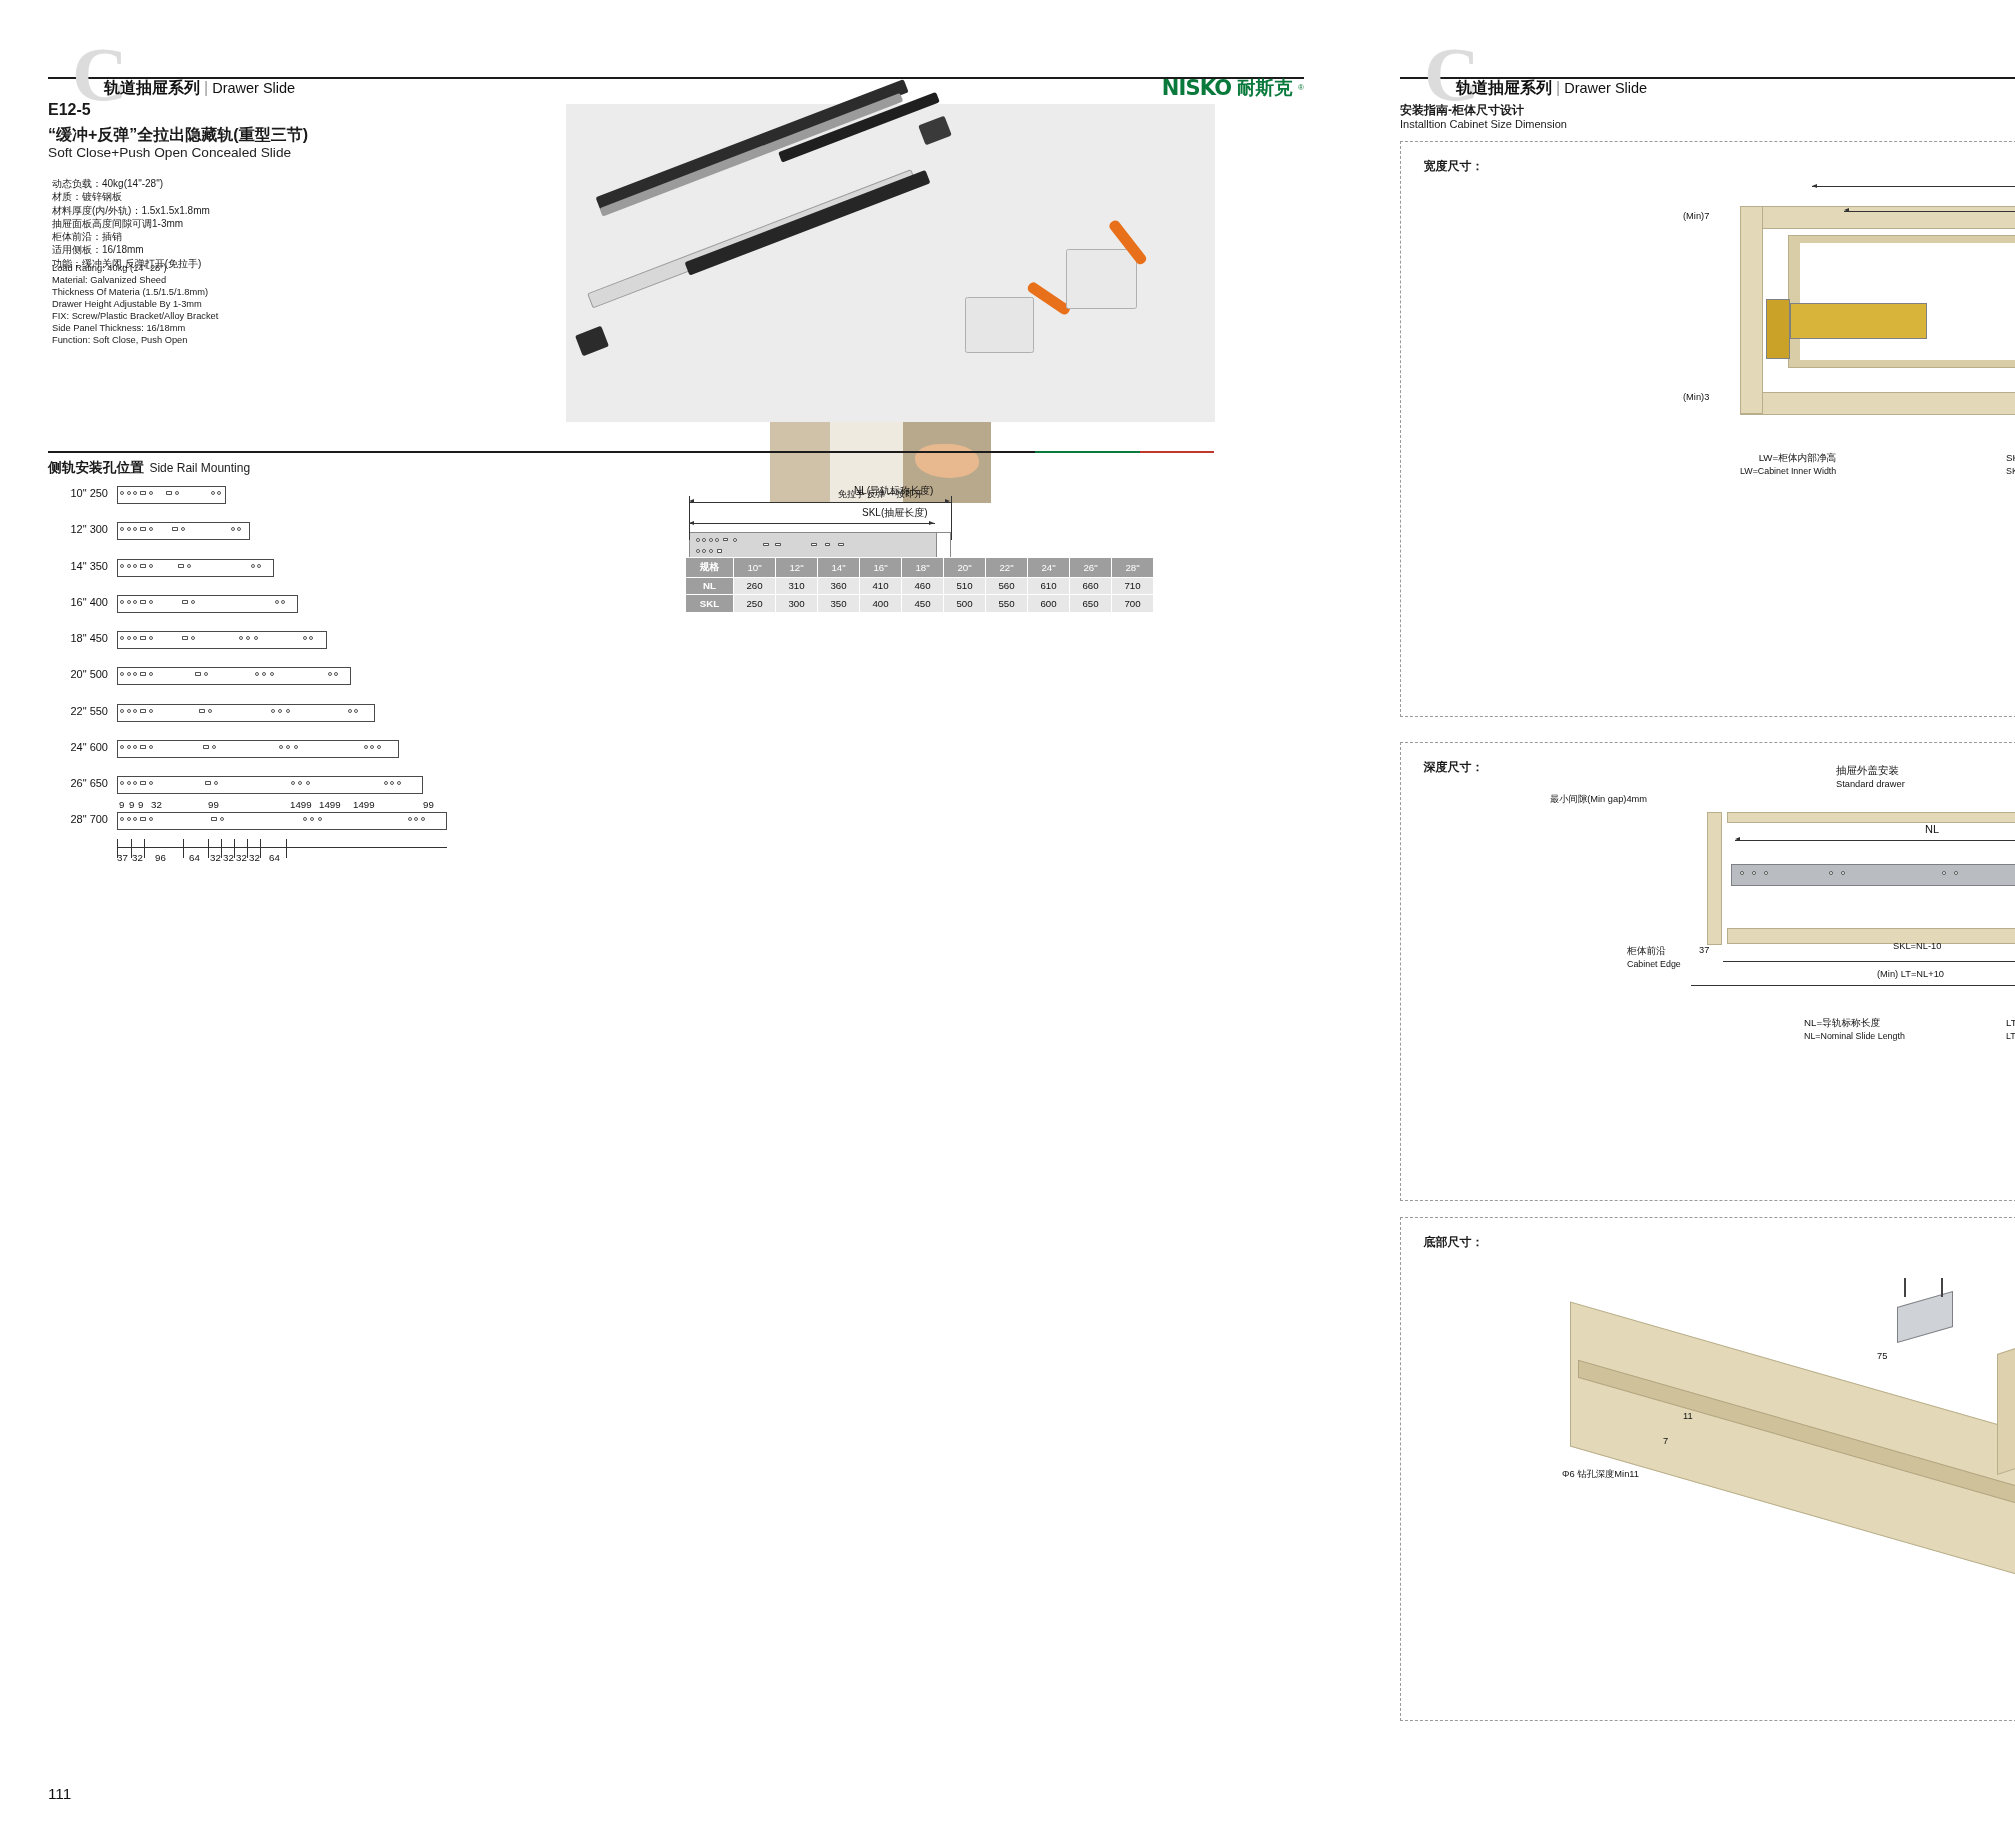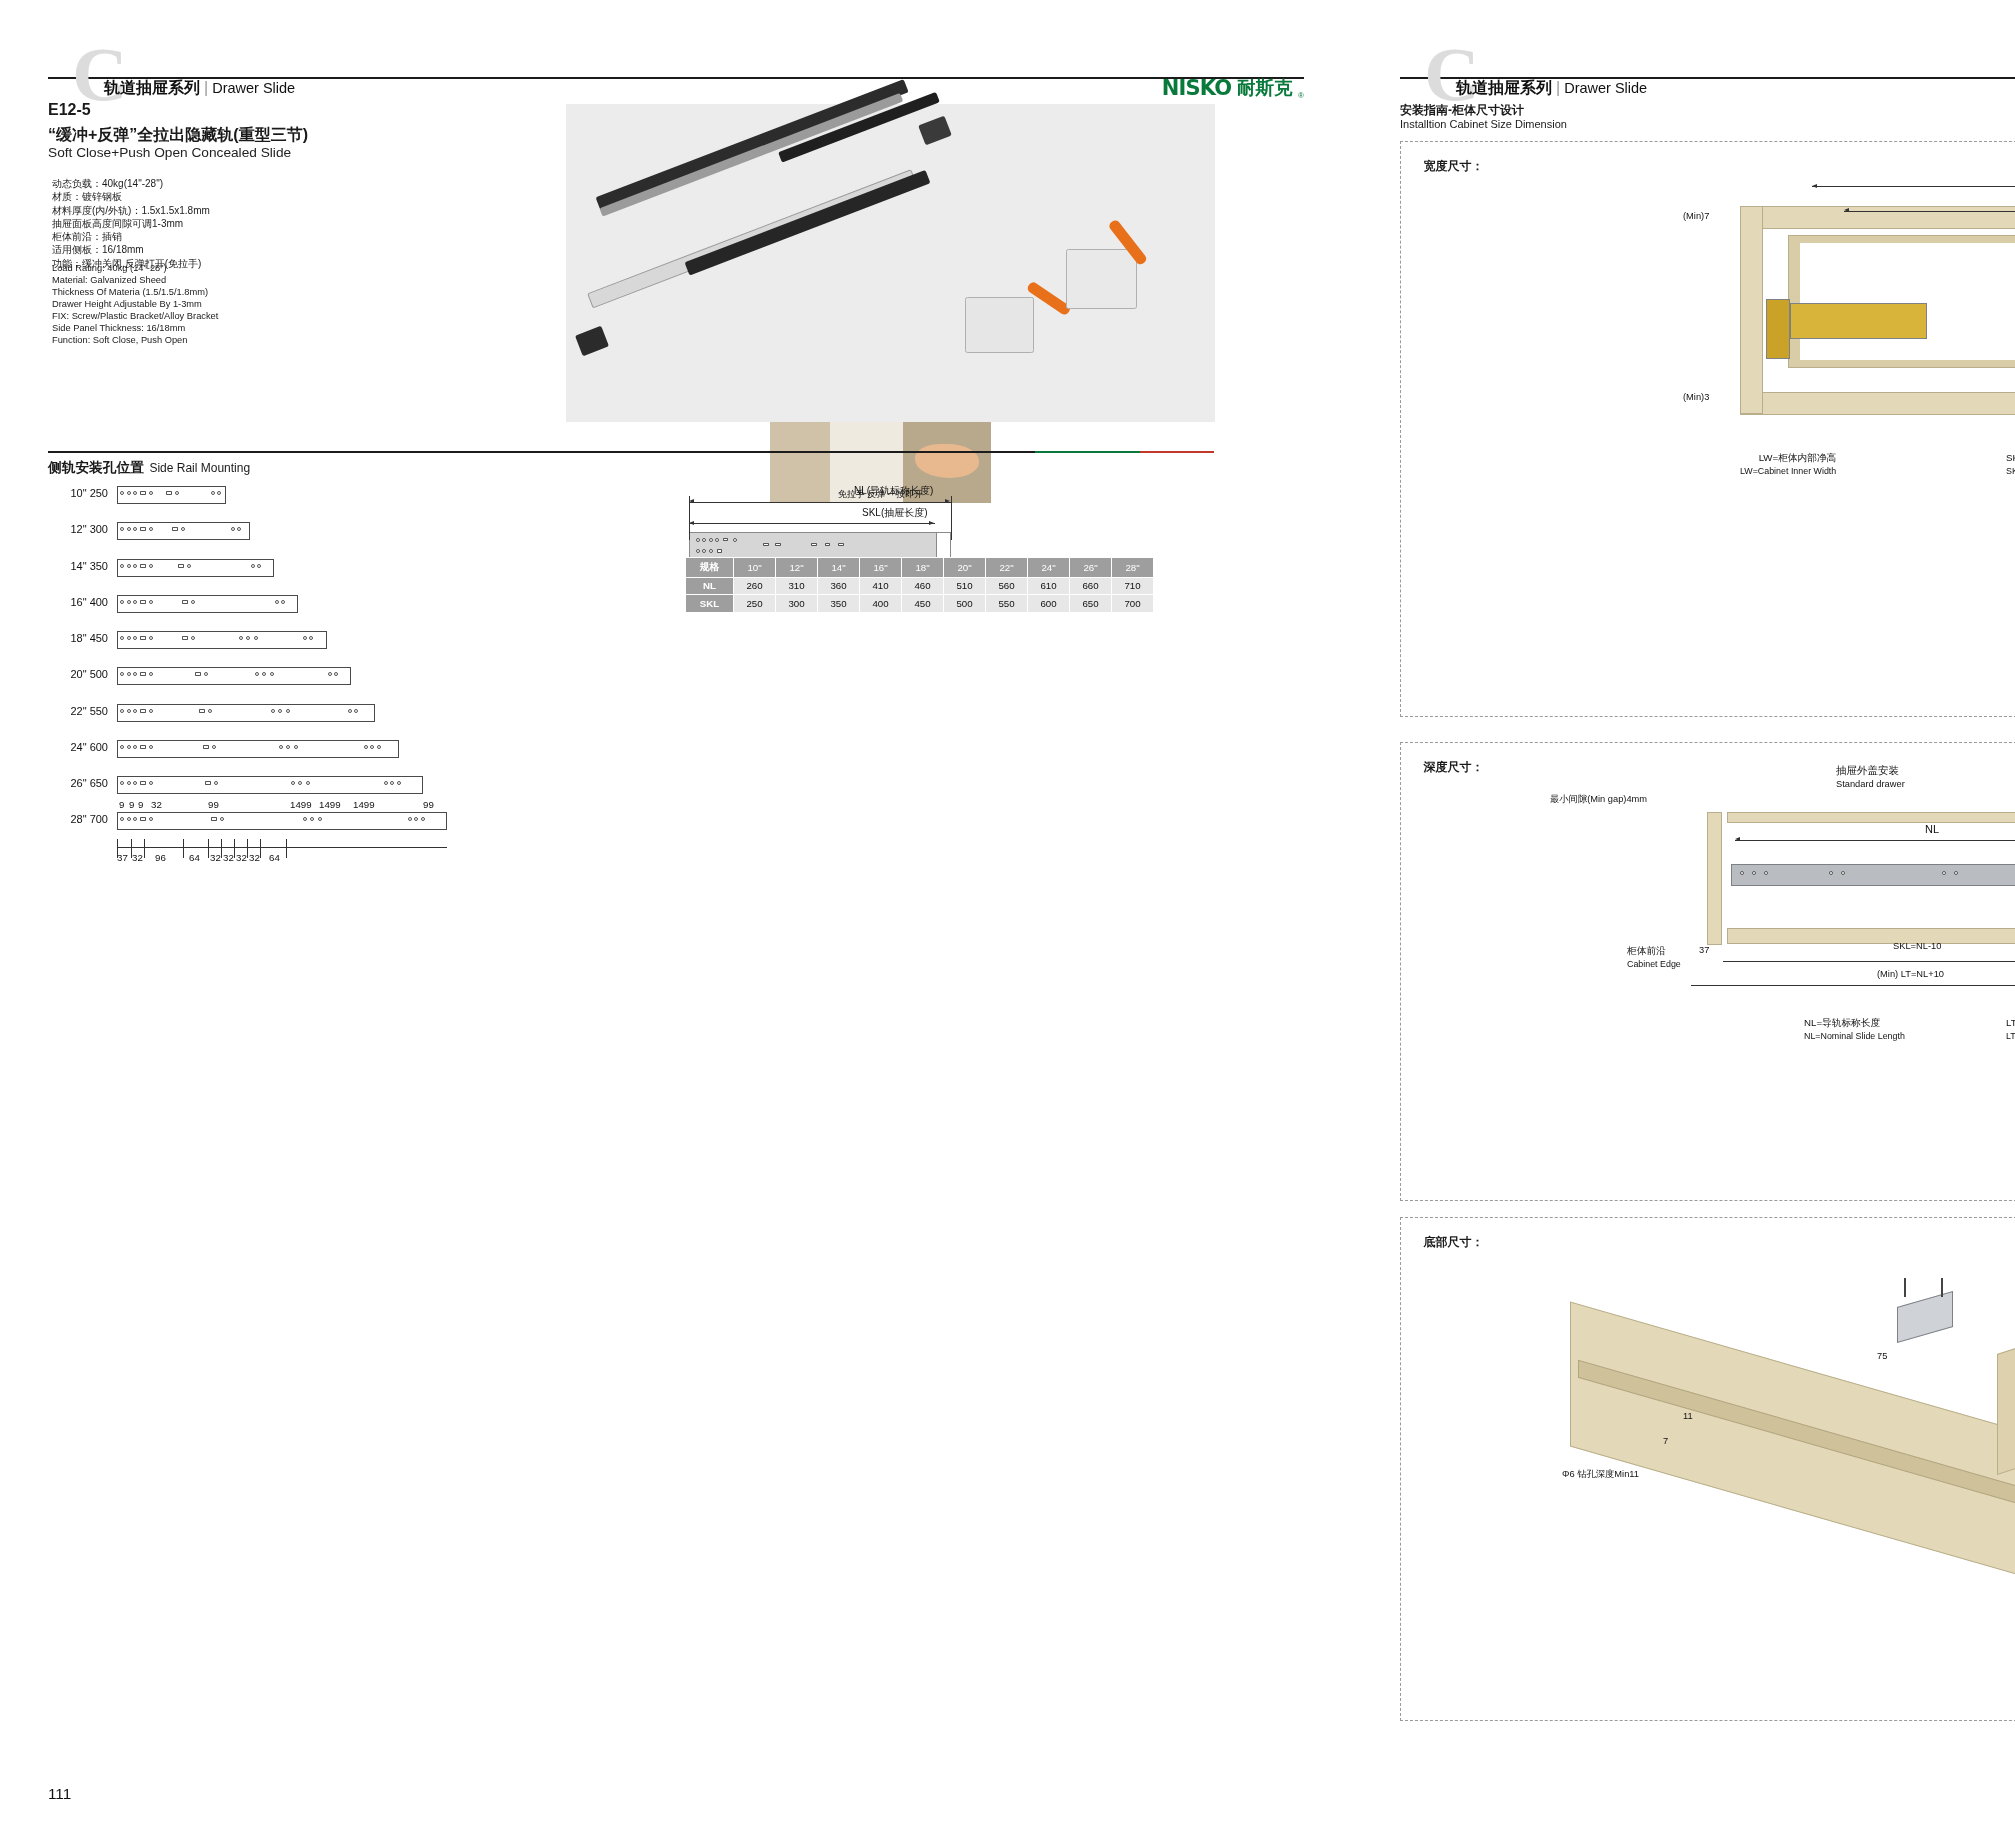--- a/index.html
+++ b/index.html
@@ -51,21 +51,21 @@
     font-weight: bold;
     color: #111;
     white-space: nowrap;
   }
   .hdr-title .sep { color:#999; font-weight: normal; margin: 0 4px;}
   .hdr-title .en { font-weight: normal; font-size: 14.5px; }
   .logo {
     position: absolute;
     right: 0; top: 31px;
     display: flex;
-    align-items: flex-end;
+    align-items: center;
     gap: 5.6px;
   }
   .logo-n {
     font-size: 21px;
     font-weight: bold;
     letter-spacing: -0.8px;
     color: #0a7a3c;
     font-family: "DejaVu Sans", sans-serif;
   }
   .logo-cn {

